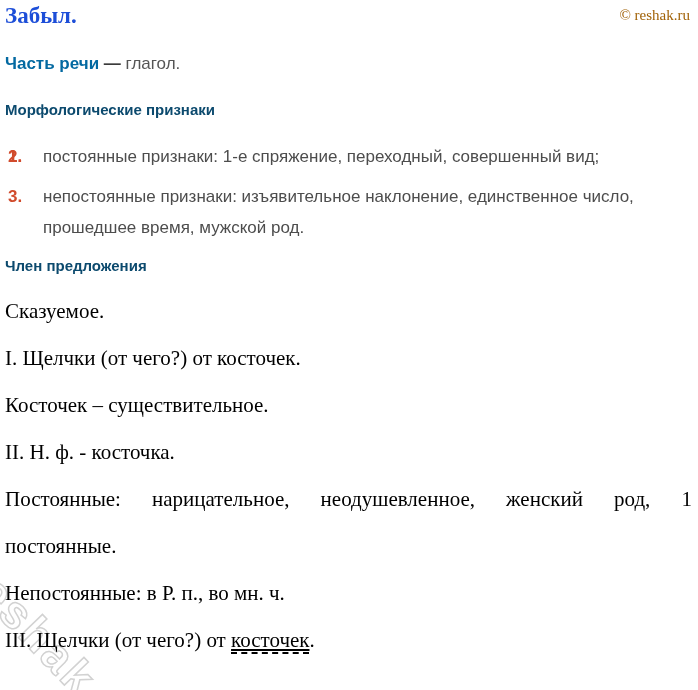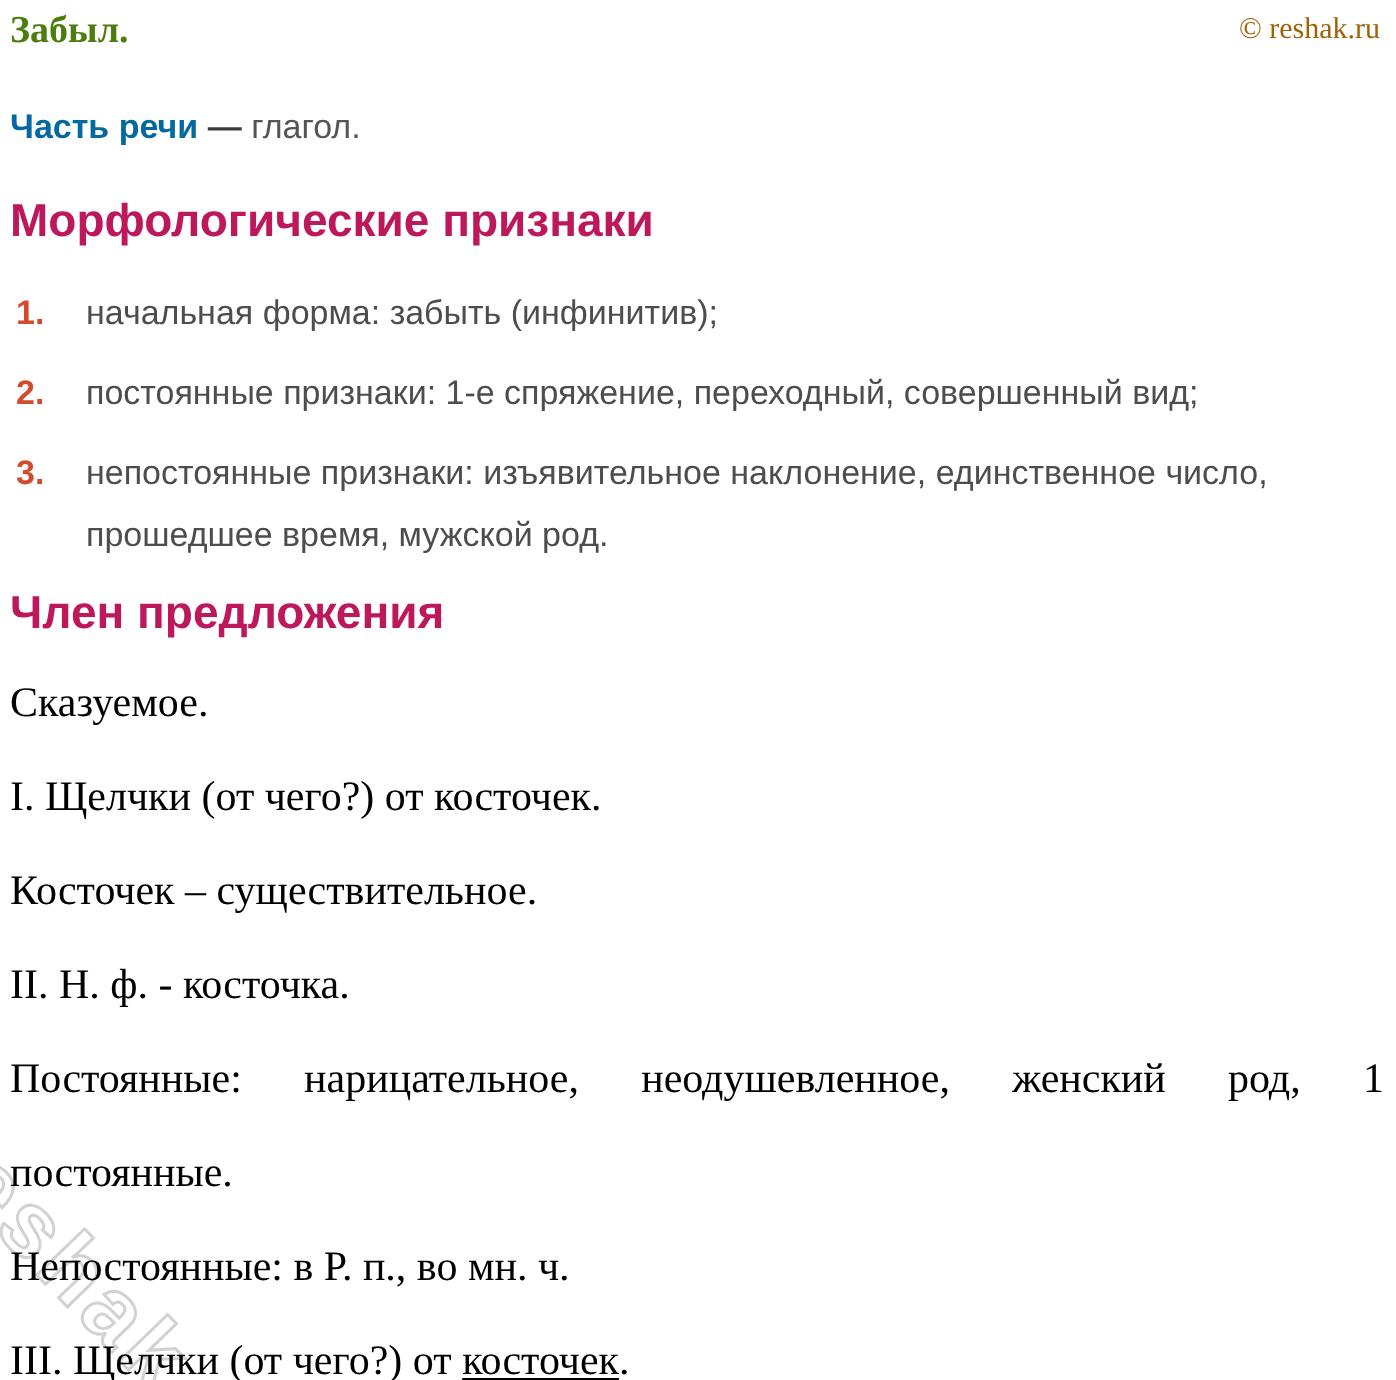--- a/index.html
+++ b/index.html
@@ -19,45 +19,45 @@
   }
   
   .header-row {
     display: flex;
     justify-content: space-between;
     align-items: flex-start;
   }
   .word-title {
     font-family: "Liberation Serif", serif;
     font-weight: bold;
-    font-size: 19px;
-    color: #4d7c0f;
+    font-size: 23px;
+    color: #1d4ed8;
     line-height: 26px;
   }
   .copyright {
     font-family: "Liberation Serif", serif;
     font-size: 15px;
     color: #a16207;
     line-height: 24px;
     padding-right: 2px;
   }
   
   .pos-line {
     margin-top: 25px;
     font-size: 17px;
     line-height: 19px;
     color: #555555;
   }
   .pos-label { font-weight: bold; color: #0369a1; }
   .pos-dash { color: #3b3b3b; font-weight: bold; }
   .section-heading {
     margin-top: 27px;
-    font-size: 23px;
+    font-size: 15px;
     font-weight: bold;
-    color: #be185d;
+    color: #0c4a6e;
     line-height: 20px;
   }
   .morph-list {
     list-style: none;
     margin: 21px 0 0 0;
     padding: 0;
   }
   .morph-item {
     position: relative;
     padding-left: 38px;
@@ -139,21 +139,20 @@
     <span class="pos-label">Часть речи</span>
     <span class="pos-dash">—</span>
     <span class="pos-value">глагол.</span>
   </div>
 
   <div class="section-heading">Морфологические признаки</div>
 
   <ol class="morph-list">
     <li class="morph-item">
       <span class="morph-num">1.</span>
-      <span>начальная форма: забыть (инфинитив);</span>
     </li>
     <li class="morph-item">
       <span class="morph-num">2.</span>
       <span>постоянные признаки: 1-е спряжение, переходный, совершенный вид;</span>
     </li>
     <li class="morph-item">
       <span class="morph-num">3.</span>
       <span>непостоянные признаки: изъявительное наклонение, единственное число, прошедшее время, мужской род.</span>
     </li>
   </ol>

